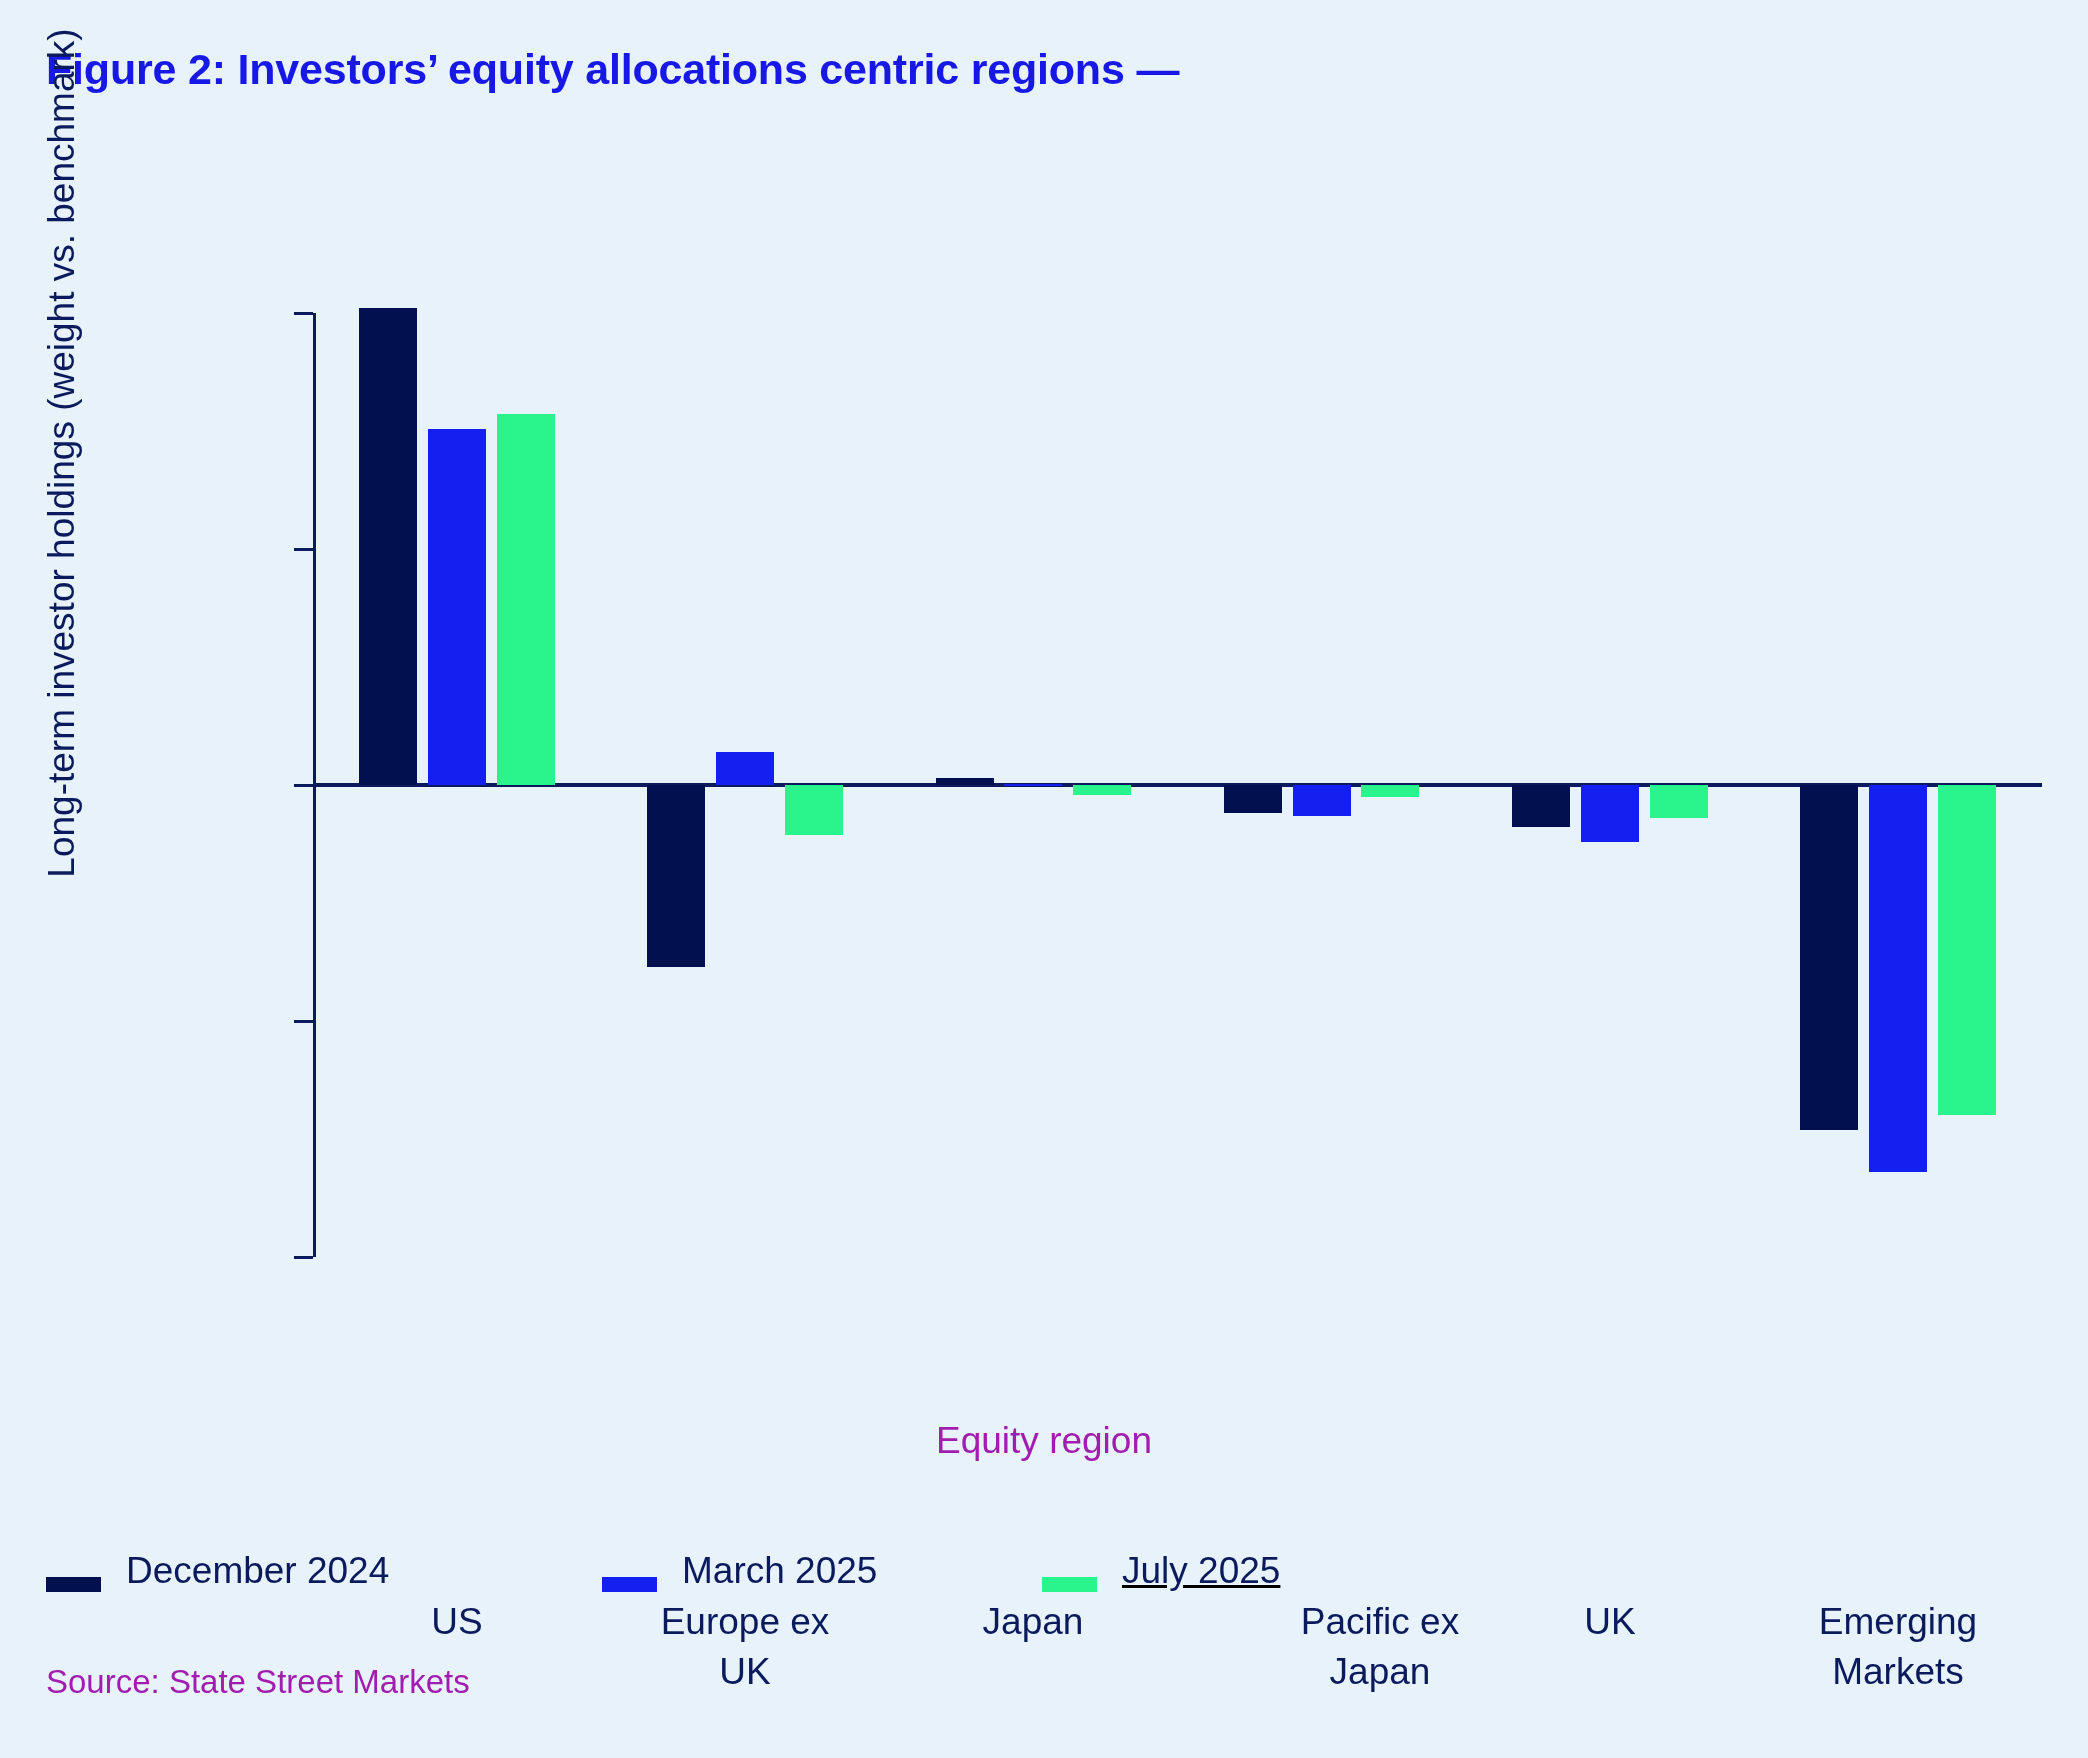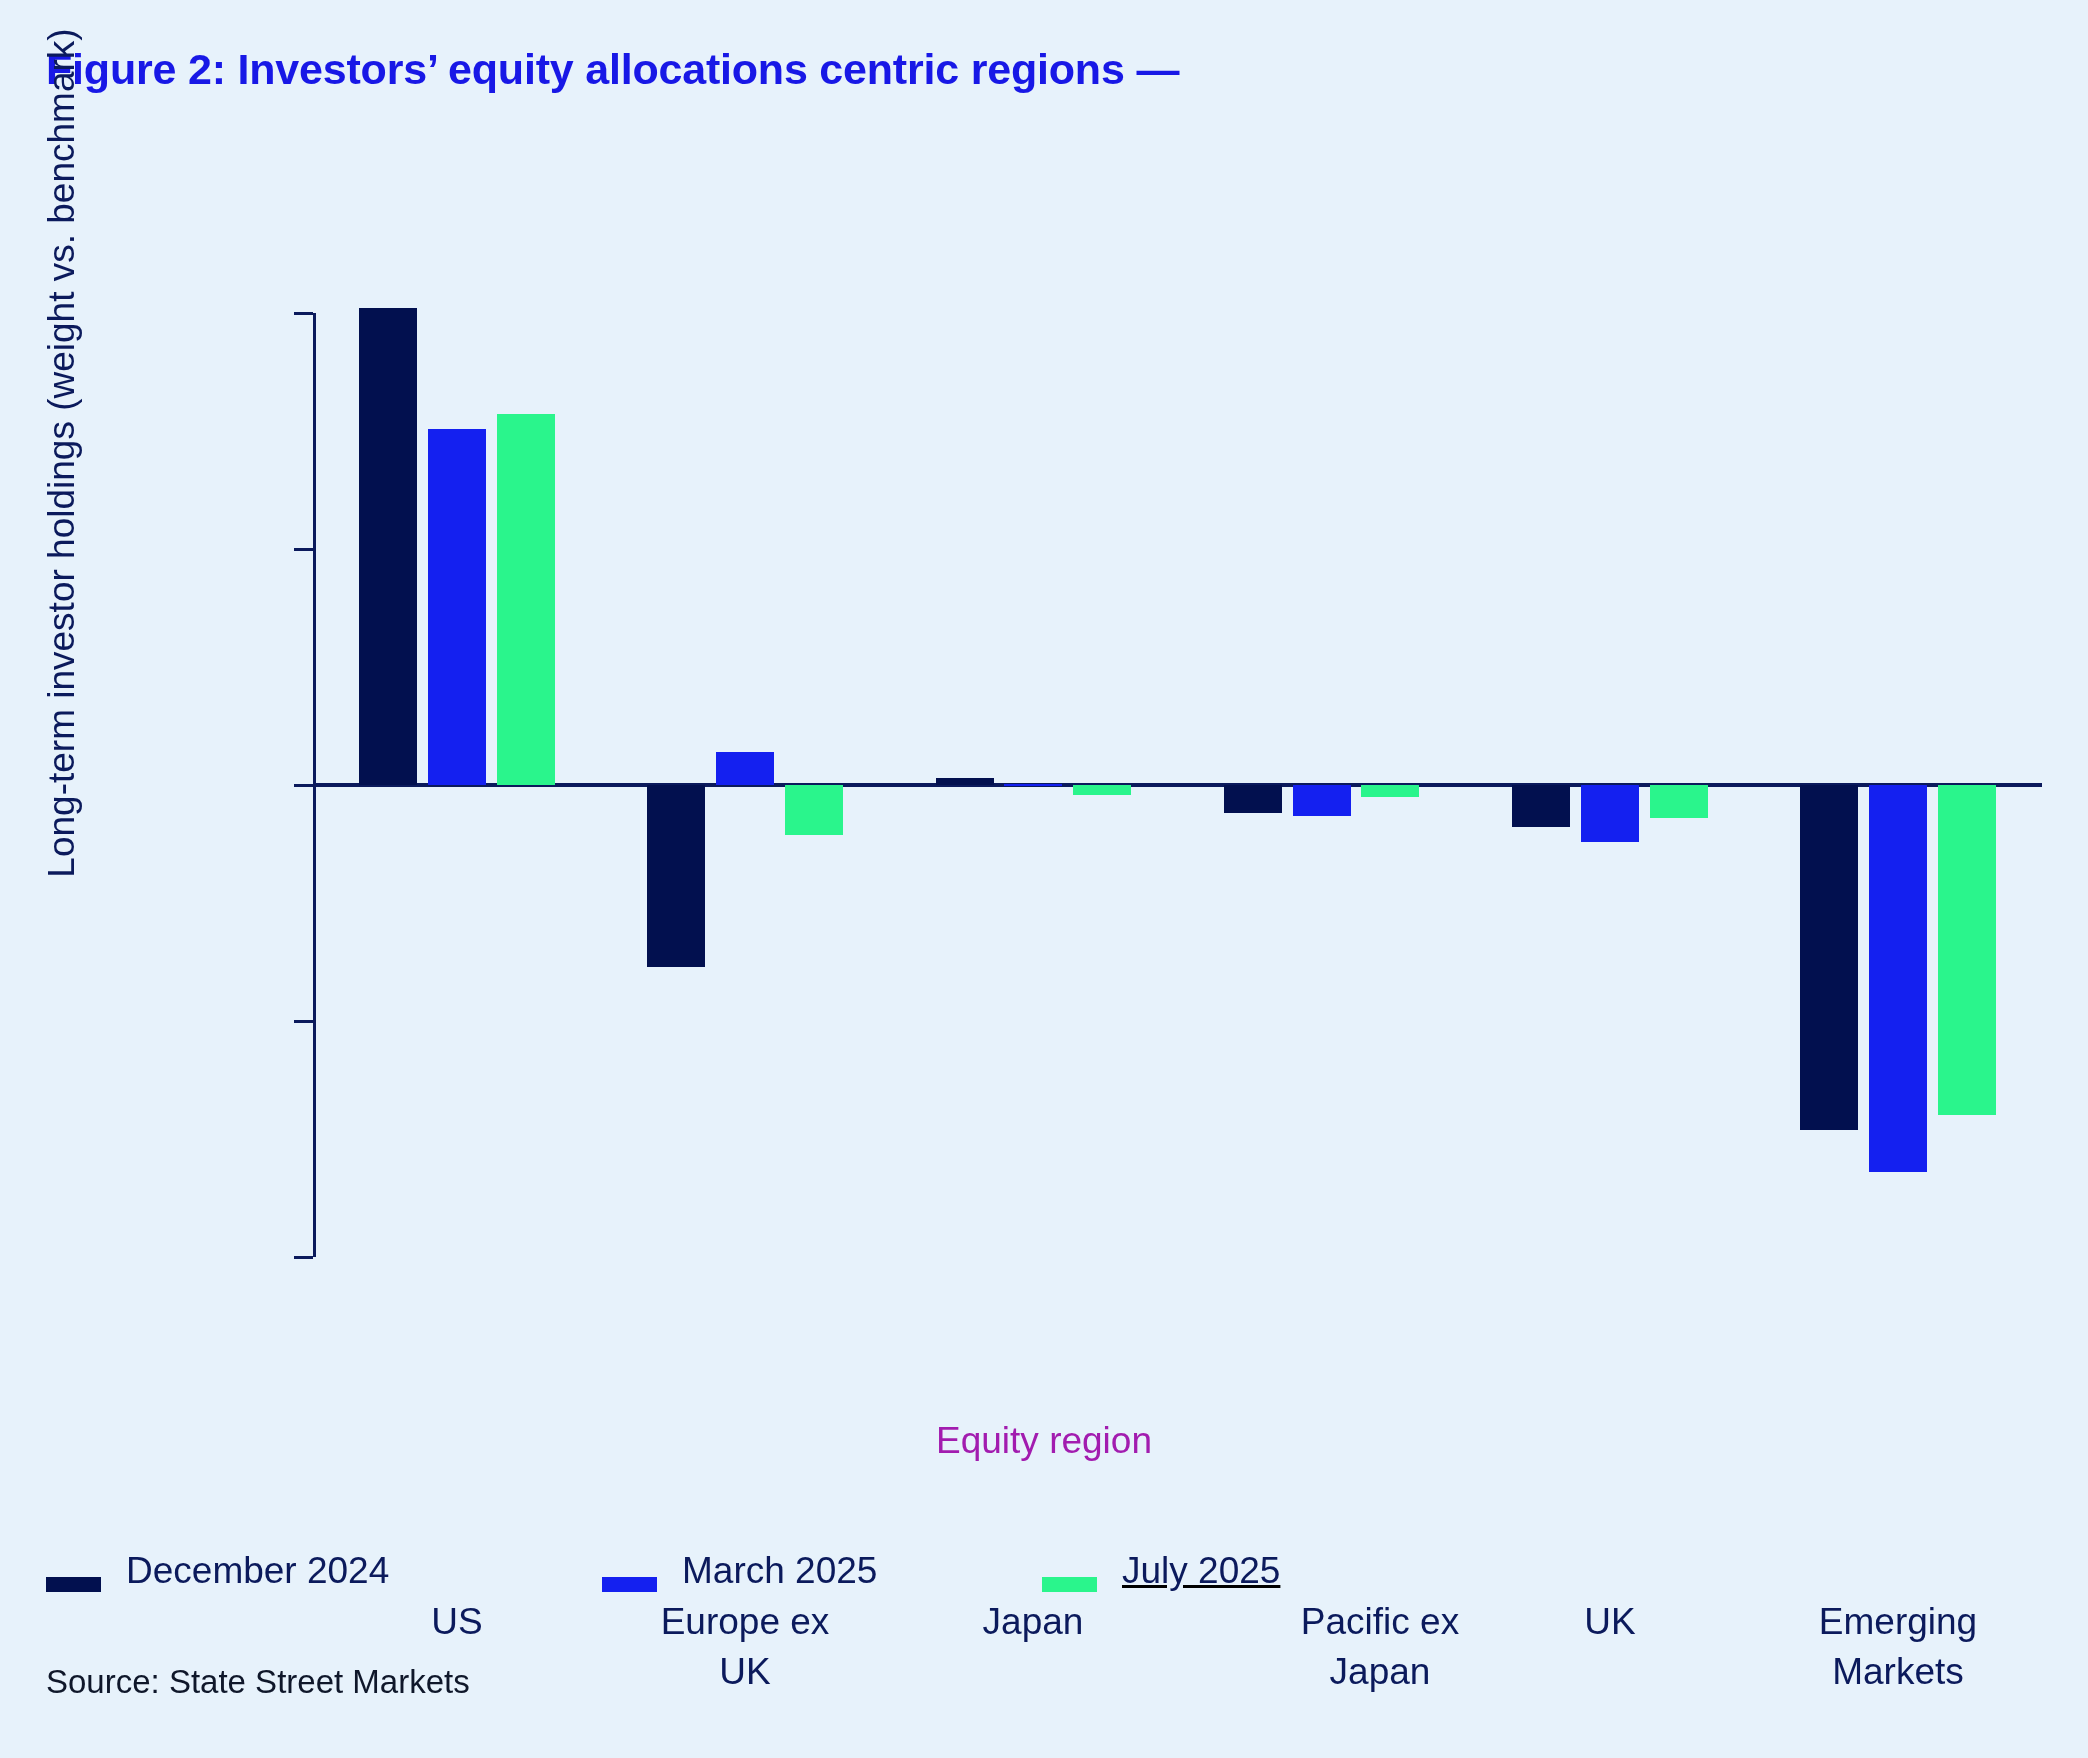--- a/index.html
+++ b/index.html
@@ -135,21 +135,21 @@
     color: #0b1a5c;
     white-space: nowrap;
   }
 
   
   #source {
     position: absolute;
     left: 46px;
     top: 1663px;
     font-size: 33px;
-    color: #0f172a;
+    color: #a21caf;
   }
 </style>
 </head>
 <body>
 
 <div id="figure">
 
   <div id="title-block">
     <div class="title-line">Figure 2: Investors’ equity allocations centric regions —</div>
   </div>

